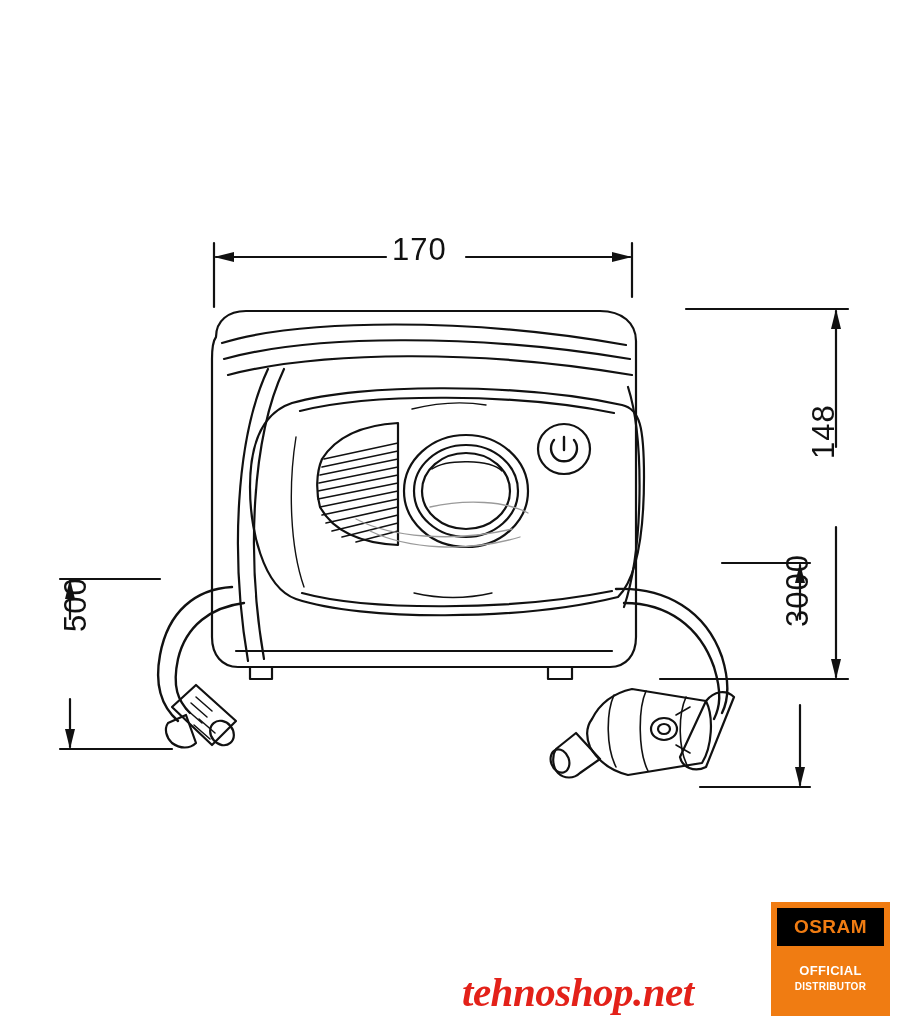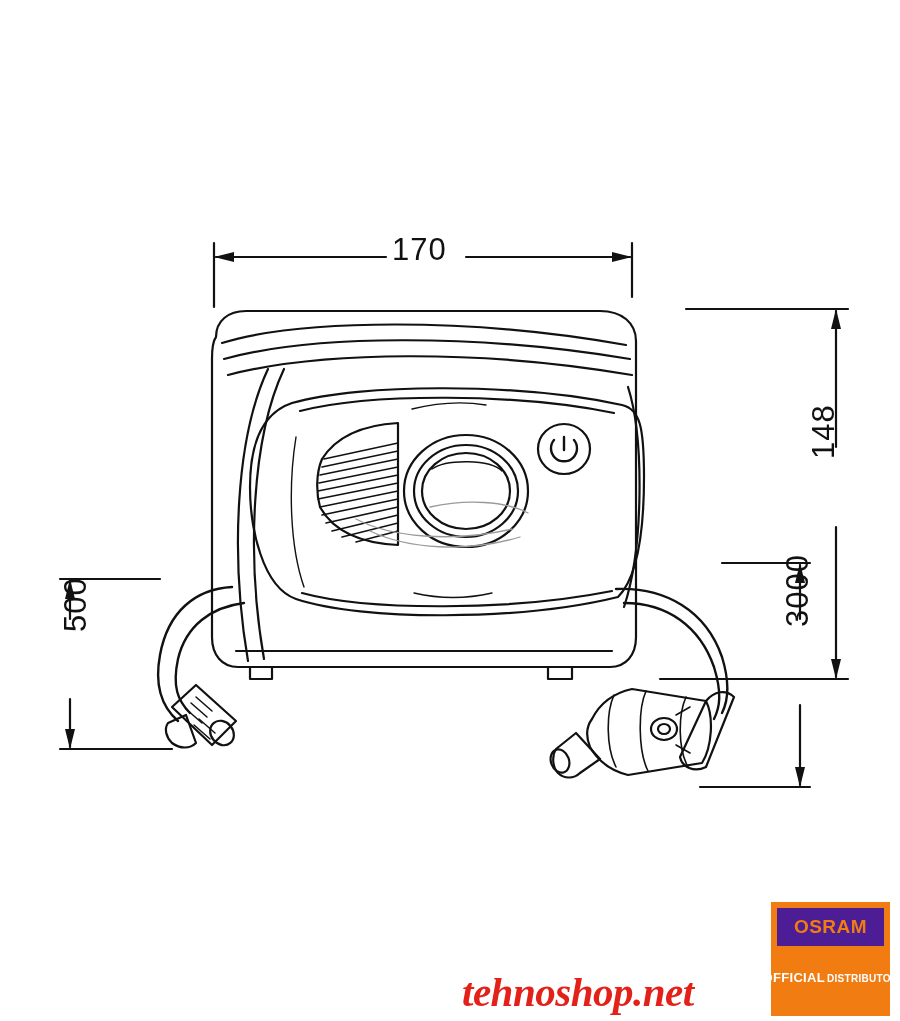--- a/index.html
+++ b/index.html
@@ -59,37 +59,37 @@
     width: 119px;
     height: 114px;
     background: #f07c12;
     display: flex;
     flex-direction: column;
     align-items: stretch;
     padding: 6px;
     box-sizing: border-box;
   }
   .badge-top {
-    background: #4c1d95;
+    background: #000000;
     flex: 0 0 38px;
     display: flex;
     align-items: center;
     justify-content: center;
   }
   .badge-logo {
     font-family: "Liberation Sans", sans-serif;
     font-weight: bold;
     font-size: 19px;
     letter-spacing: 0.5px;
     color: #f07c12;
   }
   .badge-bottom {
     flex: 1 1 auto;
     display: flex;
-    flex-direction: row;
+    flex-direction: column;
     align-items: center;
     justify-content: center;
     gap: 2px;
   }
   .badge-line {
     font-family: "Liberation Sans", sans-serif;
     font-weight: bold;
     font-size: 13px;
     color: #ffffff;
     letter-spacing: 0.3px;

